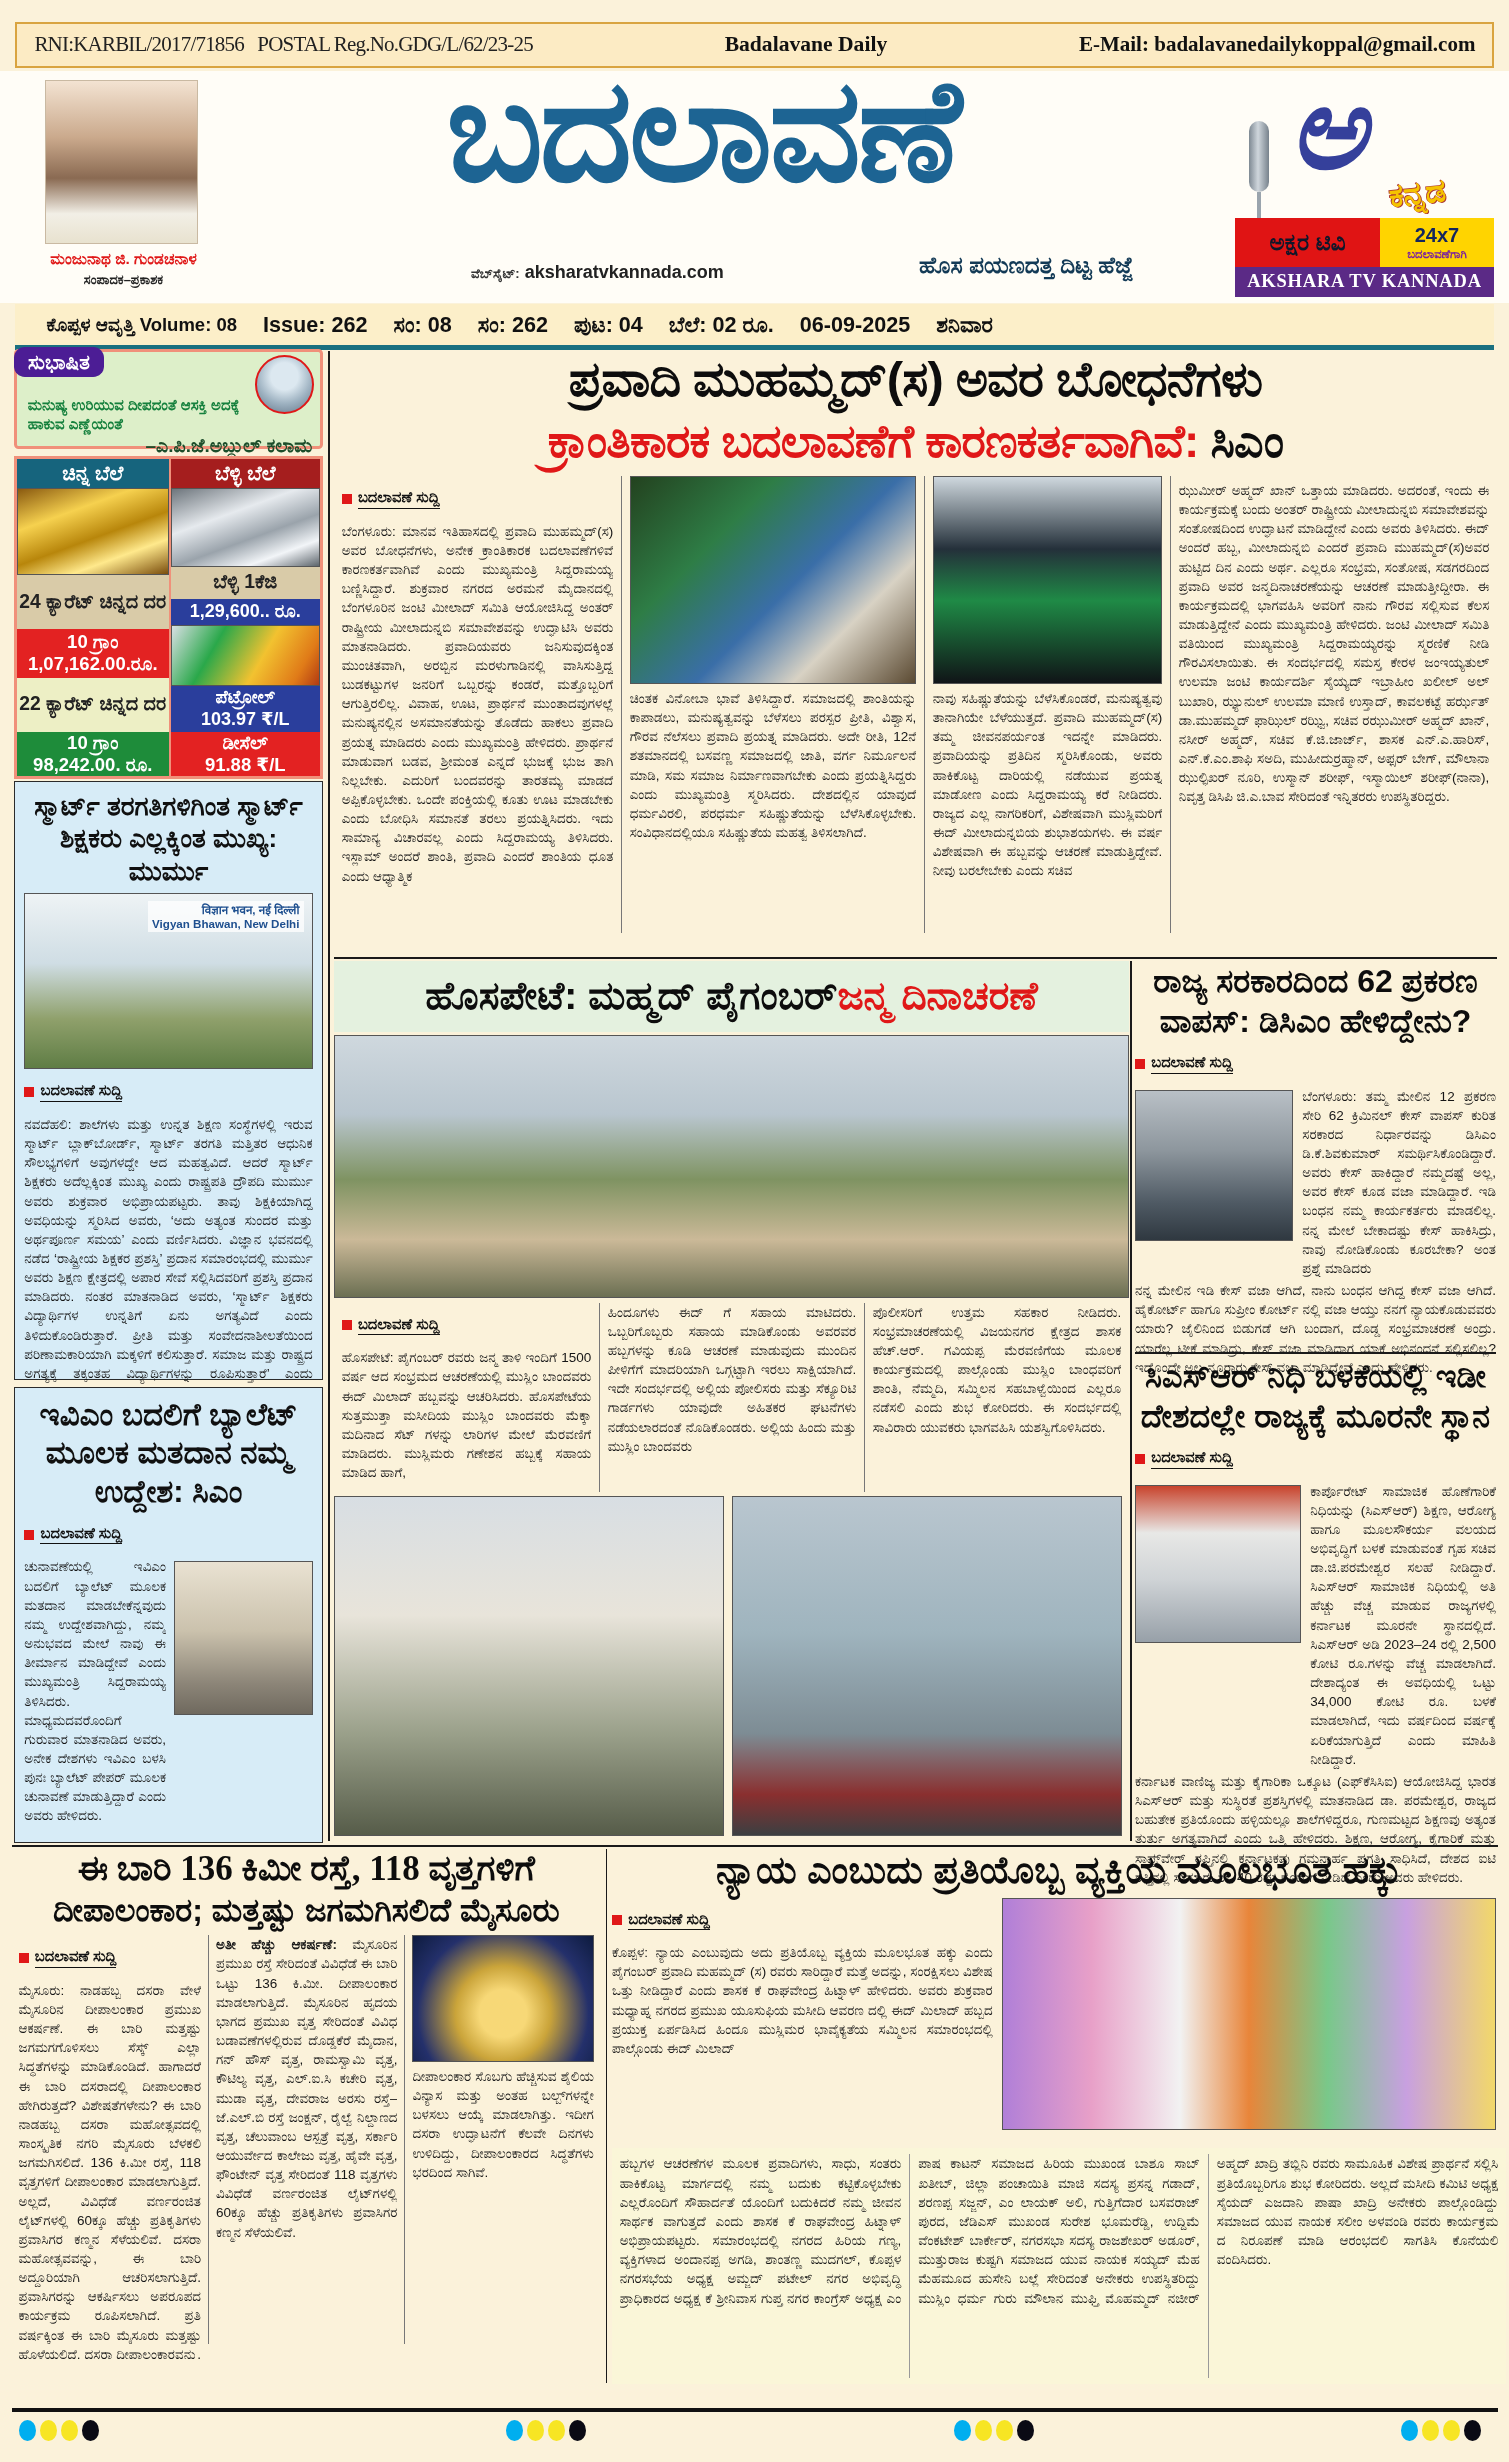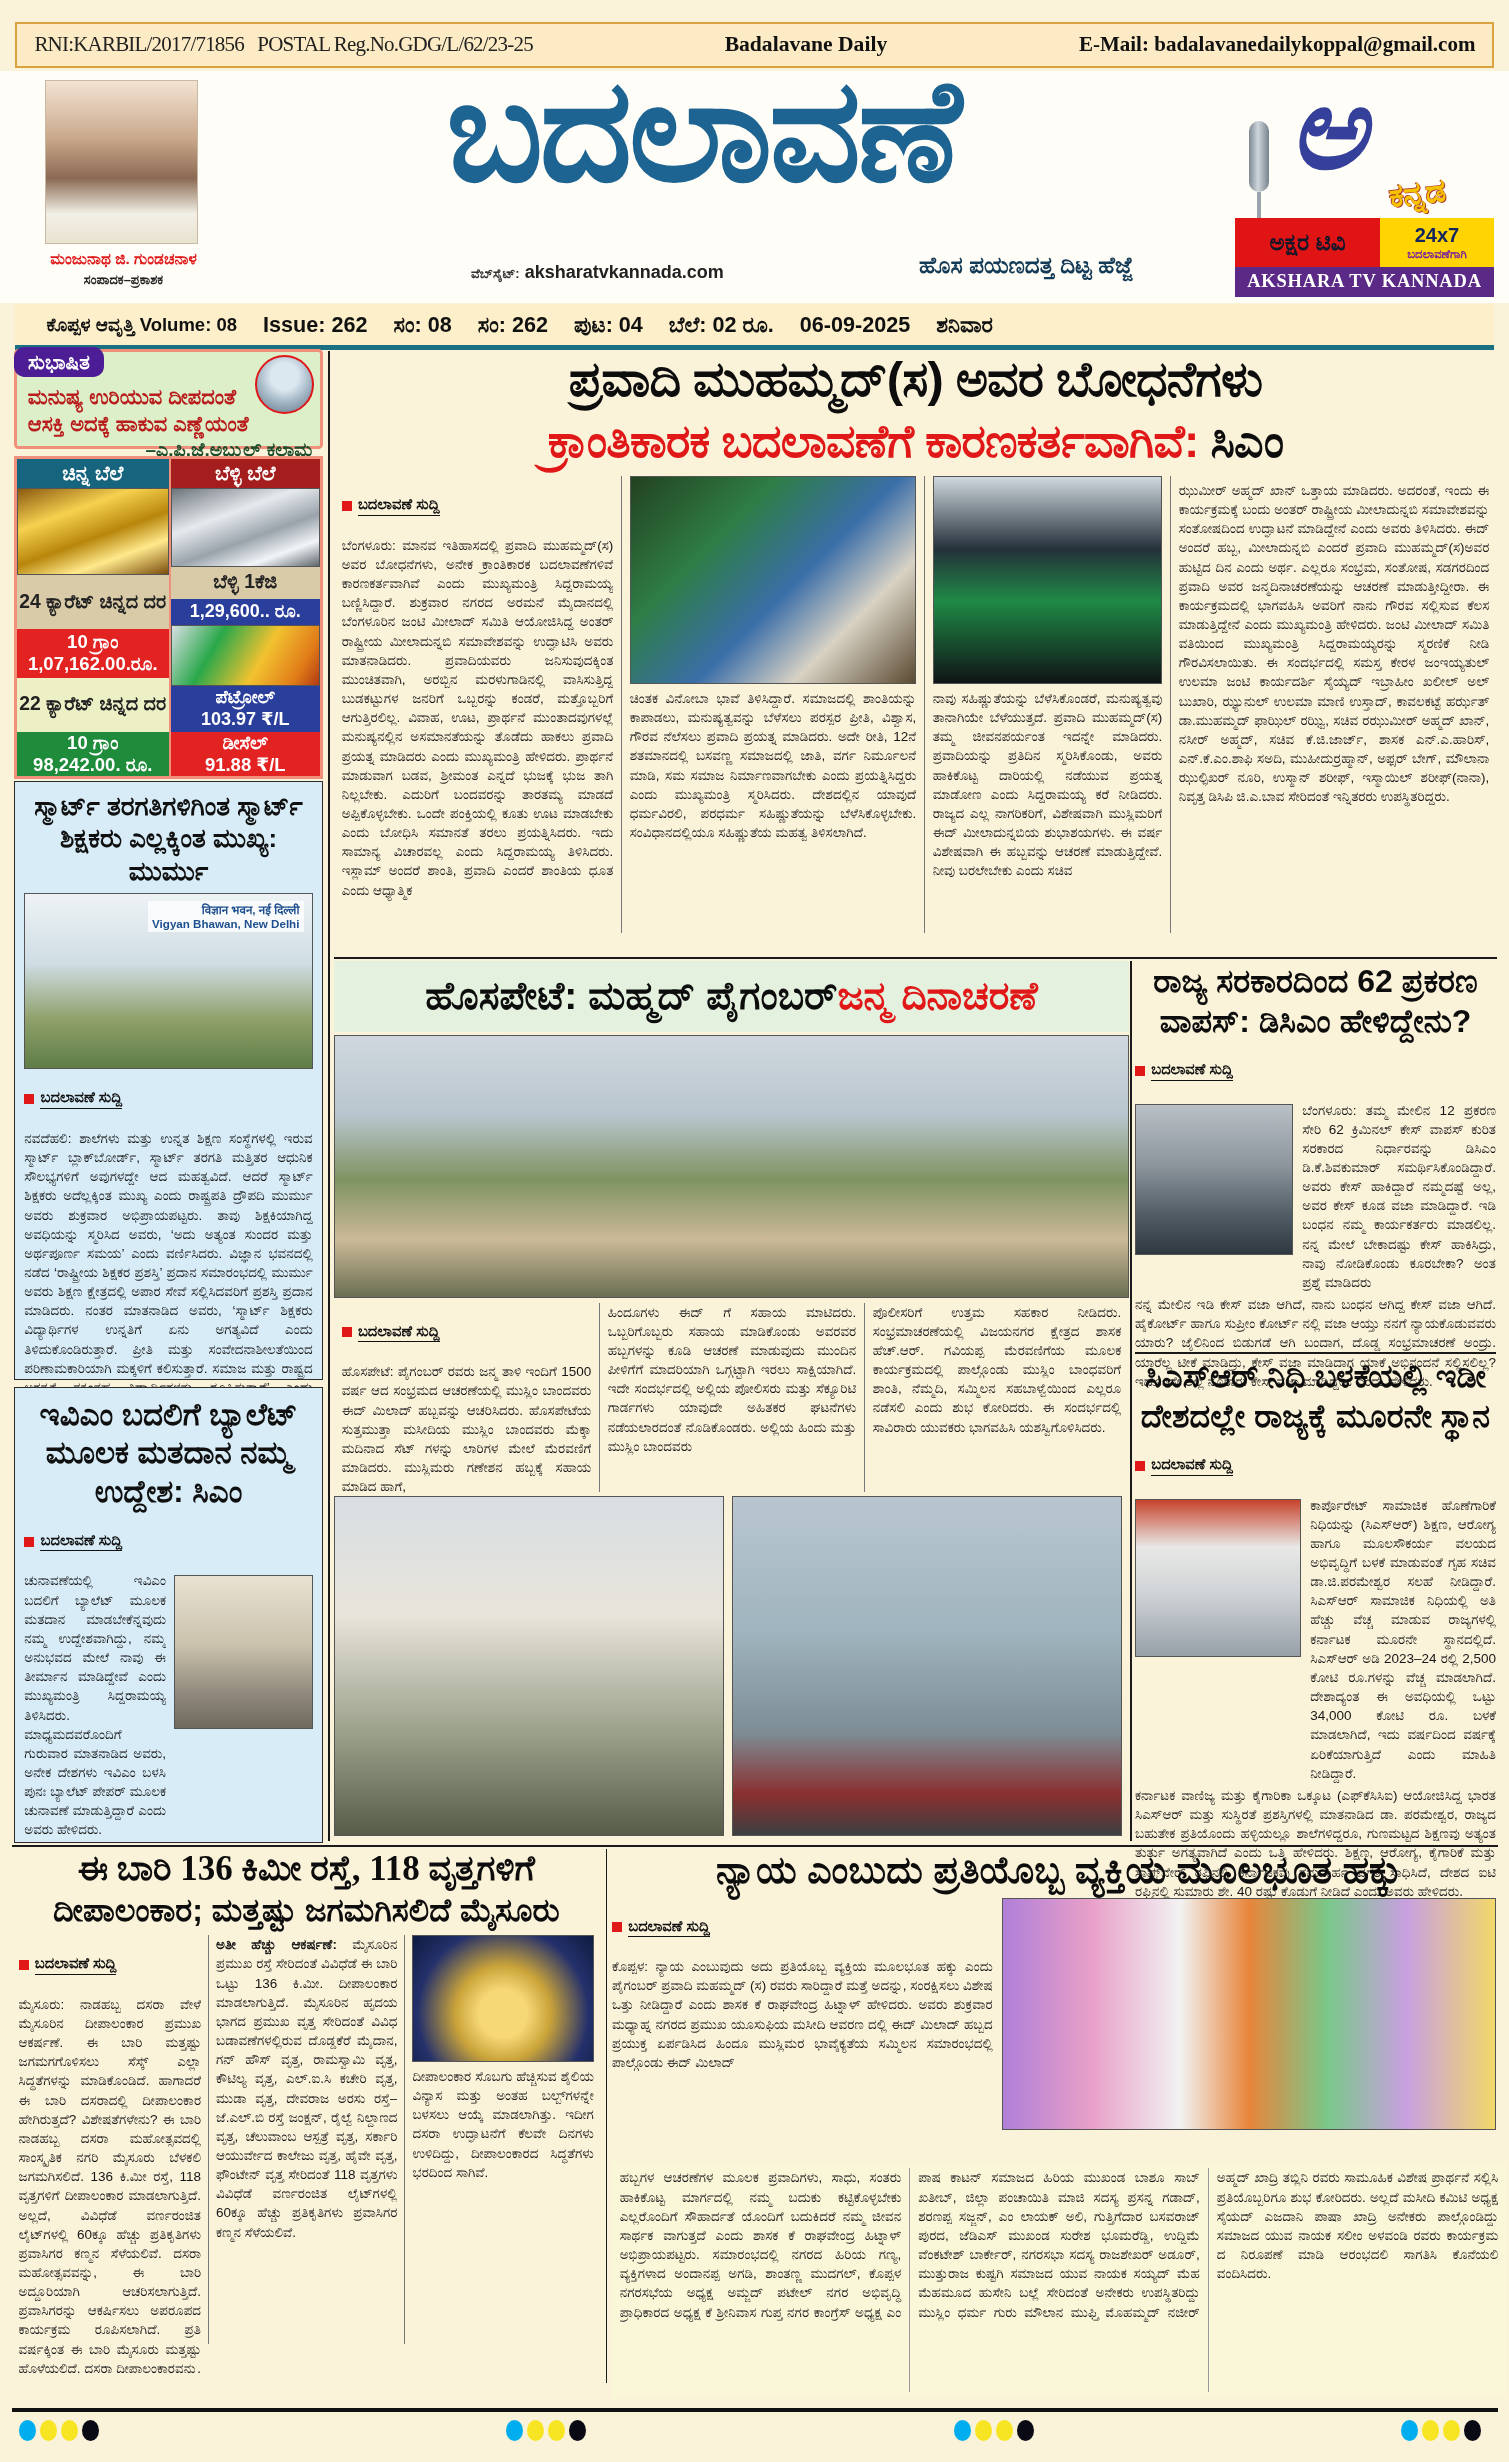--- a/index.html
+++ b/index.html
@@ -49,34 +49,34 @@
     font-size:18.5px; font-weight:bold; display:flex; align-items:center; justify-content:center; letter-spacing:0.8px;
     font-family:"Liberation Serif","DejaVu Serif",serif; }
 
   
   .issuebar { position:absolute; left:15.4px; top:304px; width:1479px; height:46px; background:#FCEFC9;
     border-bottom:5.4px solid #1A7080; display:flex; align-items:center; gap:26px; padding:0 31px;
     font-size:21.6px; font-weight:bold; color:#111; }
   .issuebar .ed { font-size:18.5px; }
 
   
-  .byline { display:flex; align-items:center; gap:6.2px; margin:20px 0; }
+  .byline { display:flex; align-items:center; gap:6.2px; margin:13px 0; }
   .byline .sq { width:10px; height:10px; background:#E01818; }
   .byline .bt { font-size:14.7px; font-weight:bold; color:#111; border-bottom:1.5px solid #111; padding-bottom:1.5px; }
   .body-txt { font-size:13.5px; line-height:1.42; text-align:justify; color:#161616; overflow:hidden; }
   .ph { border:0.8px solid #555; position:relative; overflow:hidden; }
   .vrule { position:absolute; background:#1a1a1a; width:1.5px; }
   .hrule { position:absolute; background:#1a1a1a; height:1.5px; }
 
   
   .quote { position:absolute; left:14px; top:349px; width:309px; height:100px; background:#DDEFC9;
     border:3.1px solid #F0907A; border-radius:4.6px; padding:4.6px 7.7px 3.1px 10.8px; }
   .quote .lab { position:absolute; left:-3.1px; top:-4.6px; background:#4c1d95; color:#fff; font-weight:bold;
     font-size:20px; padding:3.1px 14px; border-radius:10.8px; }
-  .quote .txt { margin-top:26px; font-size:21px; font-weight:bold; color:#b91c1c; line-height:1.3; width:232px; }
+  .quote .txt { margin-top:38px; font-size:15px; font-weight:bold; color:#15803d; line-height:1.3; width:232px; }
   .quote .auth { text-align:right; font-size:19px; font-weight:bold; color:#1c4d2a; margin-top:1.5px; }
   .quote .face { position:absolute; right:6.2px; top:3.1px; width:59px; height:59px; border-radius:50%;
     border:2.3px solid #E01818; background:radial-gradient(circle at 50% 35%,#dce8f0 0 30%,#9fb3c2 60%,#5e7386 100%); }
 
   
   .prices { position:absolute; left:14px; top:456px; width:309px; height:323px; border:3.1px solid #F0907A;
     background:#fff; display:flex; }
   .pcol { width:50%; display:flex; flex-direction:column; }
   .pcol + .pcol { border-left:2.3px solid #F0907A; }
   .pcell { text-align:center; font-weight:bold; display:flex; flex-direction:column; justify-content:center; }

